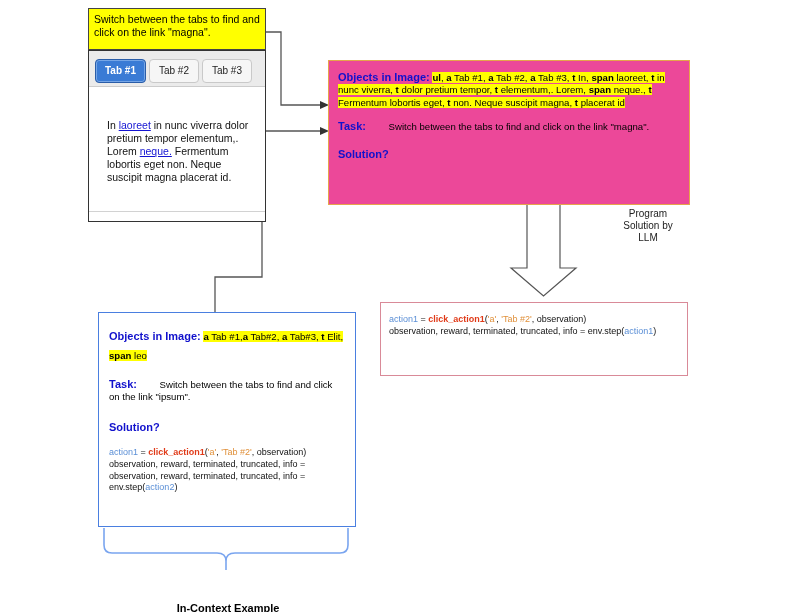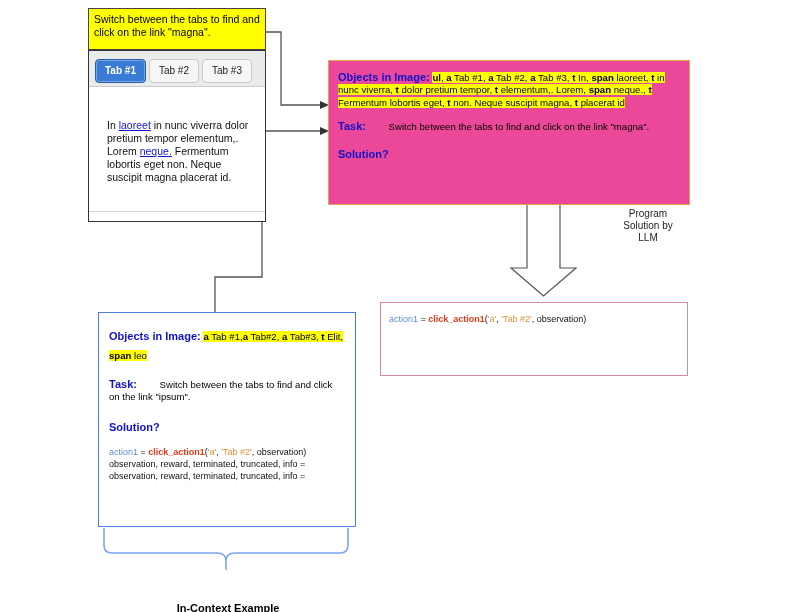--- a/index.html
+++ b/index.html
@@ -172,27 +172,33 @@
   <div id="incontext-code" class="code">
     <div>
       <span class="var">action1</span><span> = </span><span class="fn-red">click_action1</span><span>(</span><span class="str">'a'</span><span>, </span><span class="str">'Tab #2'</span><span>, observation)</span>
     </div>
     <div>
       <span>observation, reward, terminated, truncated, info =</span>
     </div>
     <div>
       <span>observation, reward, terminated, truncated, info =</span>
     </div>
+    <div>
+      <span>env.step(</span><span class="var">action2</span><span>)</span>
+    </div>
   </div>
 </div>
 
 <div id="program-panel" class="abs">
   <div class="code">
     <div>
       <span class="var">action1</span><span> = </span><span class="fn-red">click_action1</span><span>(</span><span class="str">'a'</span><span>, </span><span class="str">'Tab #2'</span><span>, observation)</span>
+    </div>
+    <div>
+      <span>observation, reward, terminated, truncated, info = env.step(</span><span class="var">action1</span><span>)</span>
     </div>
   </div>
 </div>
 
 <div id="llm-label" class="abs">
   <div>Program</div>
   <div>Solution by</div>
   <div>LLM</div>
 </div>
 

